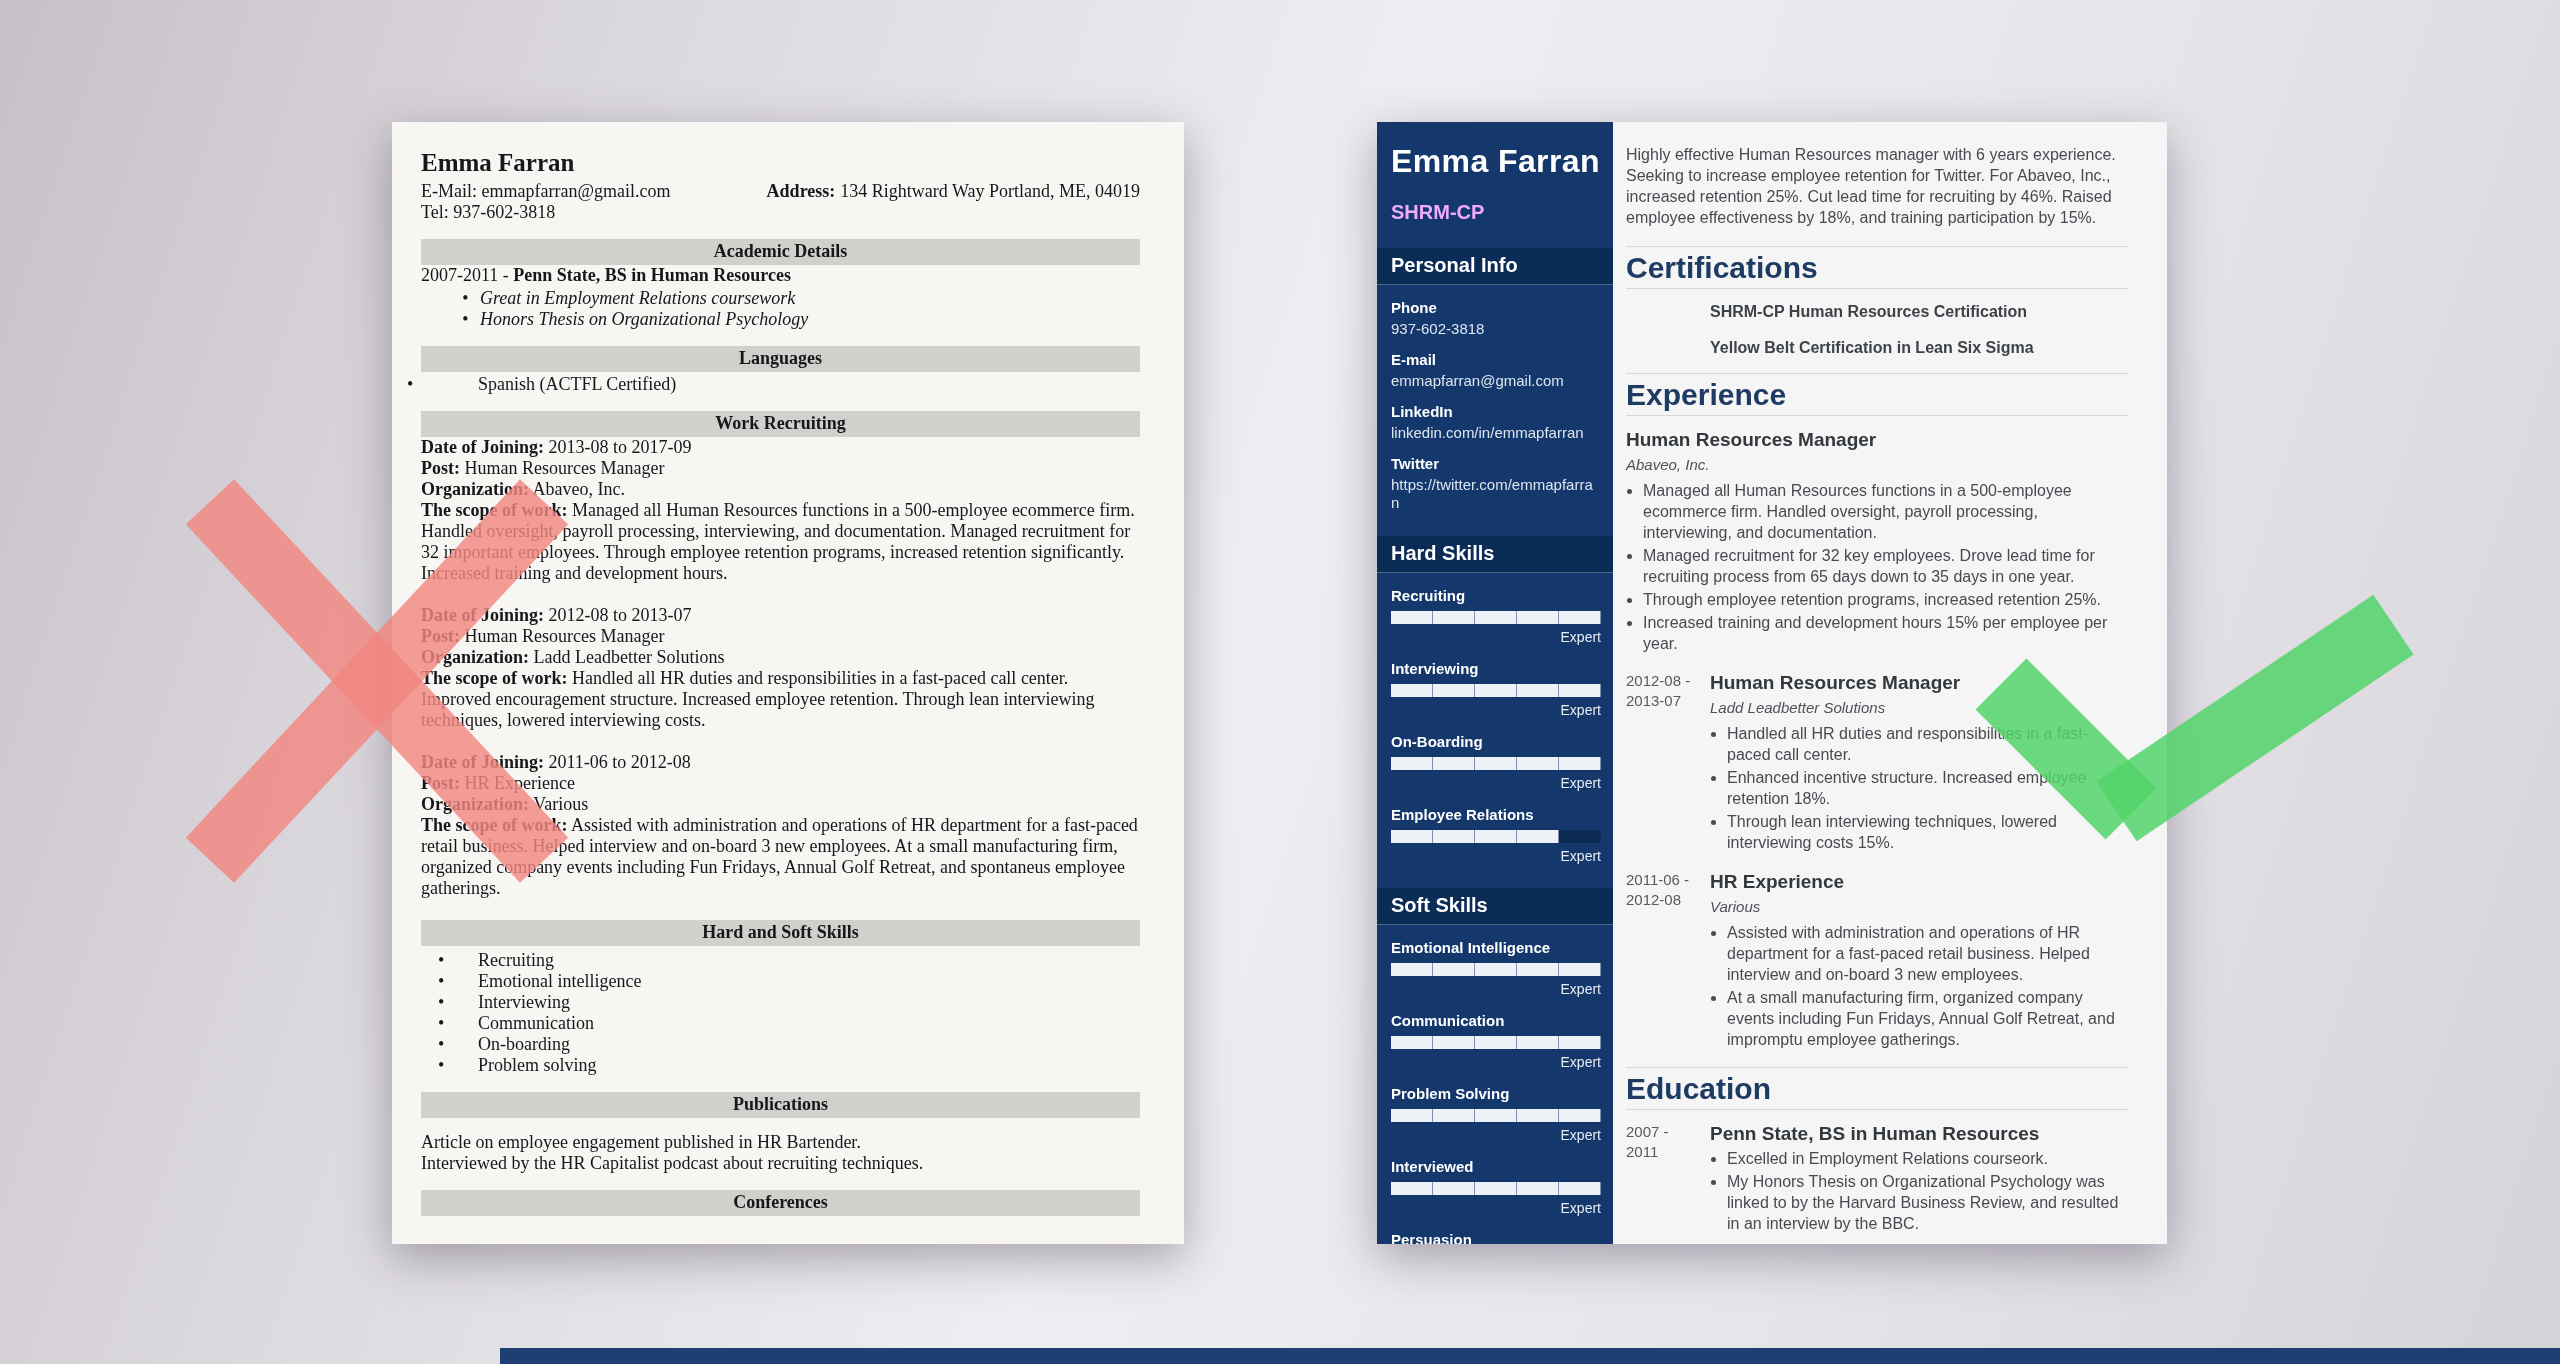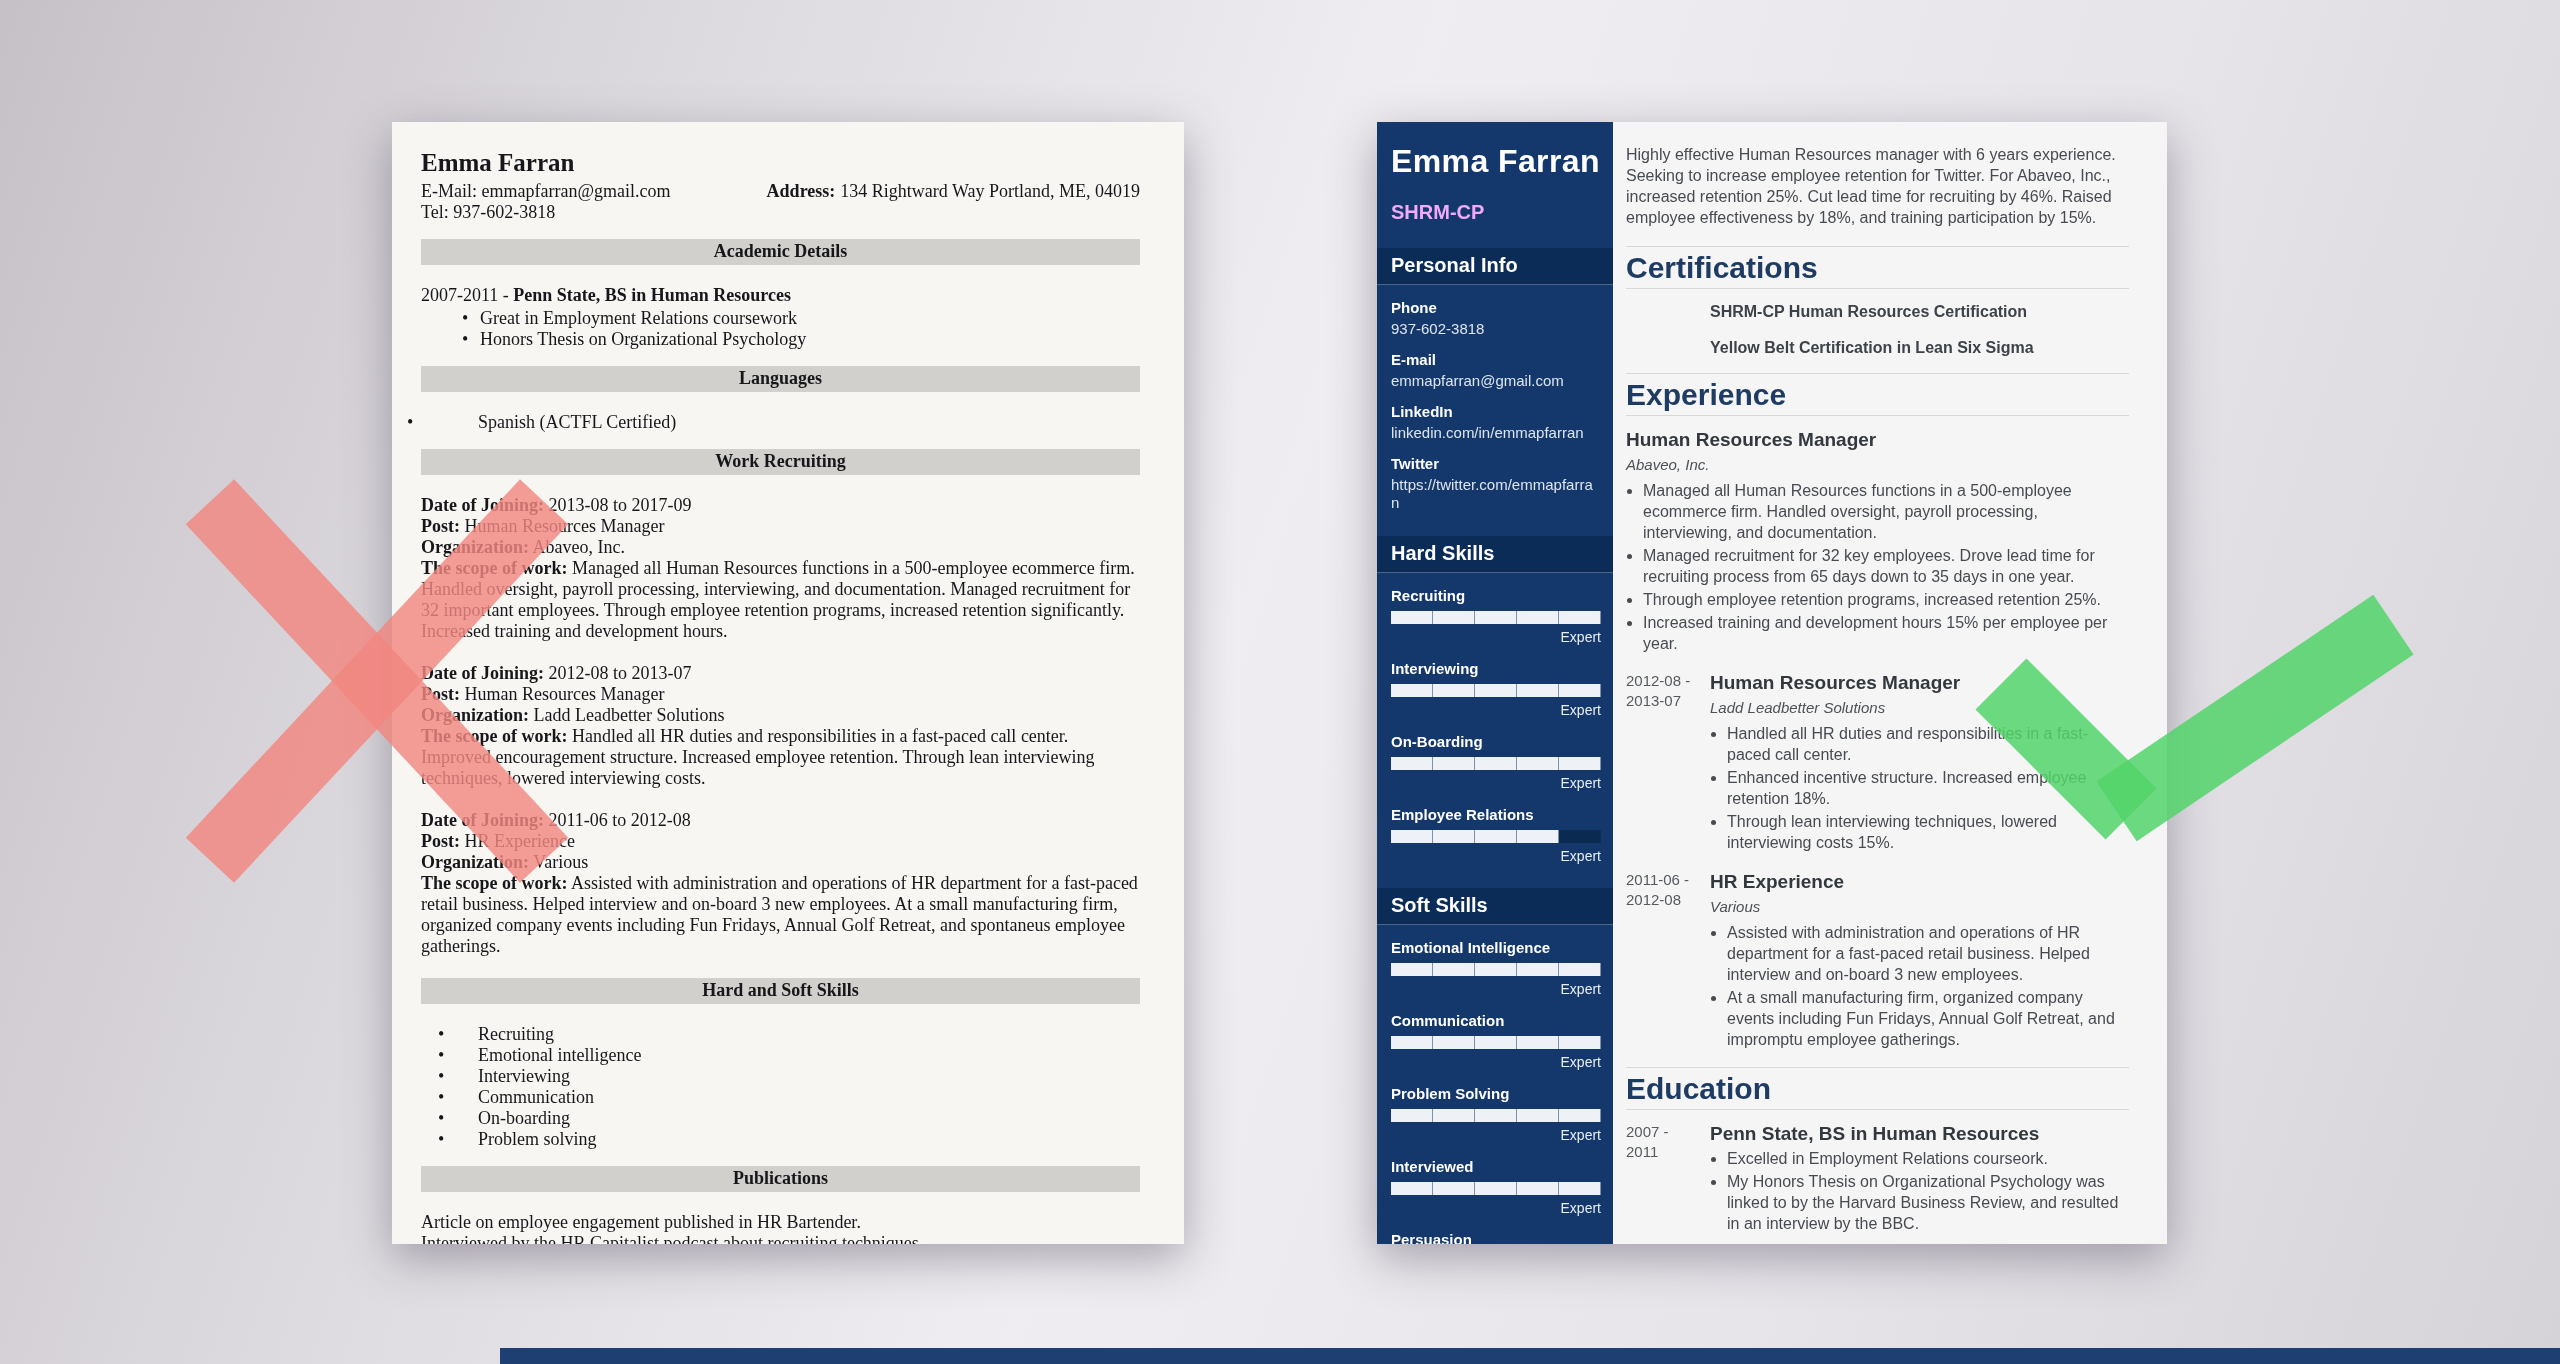--- a/index.html
+++ b/index.html
@@ -16,24 +16,24 @@
   
   #wrong-paper{left:392px;width:792px;background:#f7f6f3;color:#17171b;
     font-family:"Liberation Serif",serif;font-size:18px;line-height:21px;
     padding:26px 44px 0 29px;}
   .w-header{position:relative;margin-bottom:6px;}
   .w-name{font-size:25px;font-weight:bold;line-height:30px;margin-bottom:3px;}
   .w-contact{line-height:21px;}
   .w-address{position:absolute;top:33px;right:0;}
   .w-address b{margin-right:5px;margin-left:45px;}
   .w-secbar{background:#d2d0cd;text-align:center;font-weight:bold;
-    padding:2px 0 3px;margin:16px 0 20px;}
+    padding:2px 0 3px;margin:16px 0 0;}
   .w-acad-line{margin:0 0 2px;}
   ul.w-acad{list-style:none;margin:2px 0 0;padding:0;}
-  ul.w-acad li{position:relative;padding-left:59px;}
+  ul.w-acad li{position:relative;padding-left:59px;font-style:italic;}
   ul.w-acad li::before{content:"•";position:absolute;left:41px;}
   ul.w-lang{list-style:none;margin:2px 0 0;padding:0;}
   ul.w-lang li{position:relative;padding-left:57px;}
   ul.w-lang li::before{content:"•";position:absolute;left:-14px;}
   .w-job{margin:0 0 21px;}
   .w-job p{margin:0;}
   ul.w-skills{list-style:none;margin:4px 0 0;padding:0;}
   ul.w-skills li{position:relative;padding-left:57px;line-height:21px;}
   ul.w-skills li::before{content:"•";position:absolute;left:17px;}
   .w-pub{margin:14px 0 0;}

